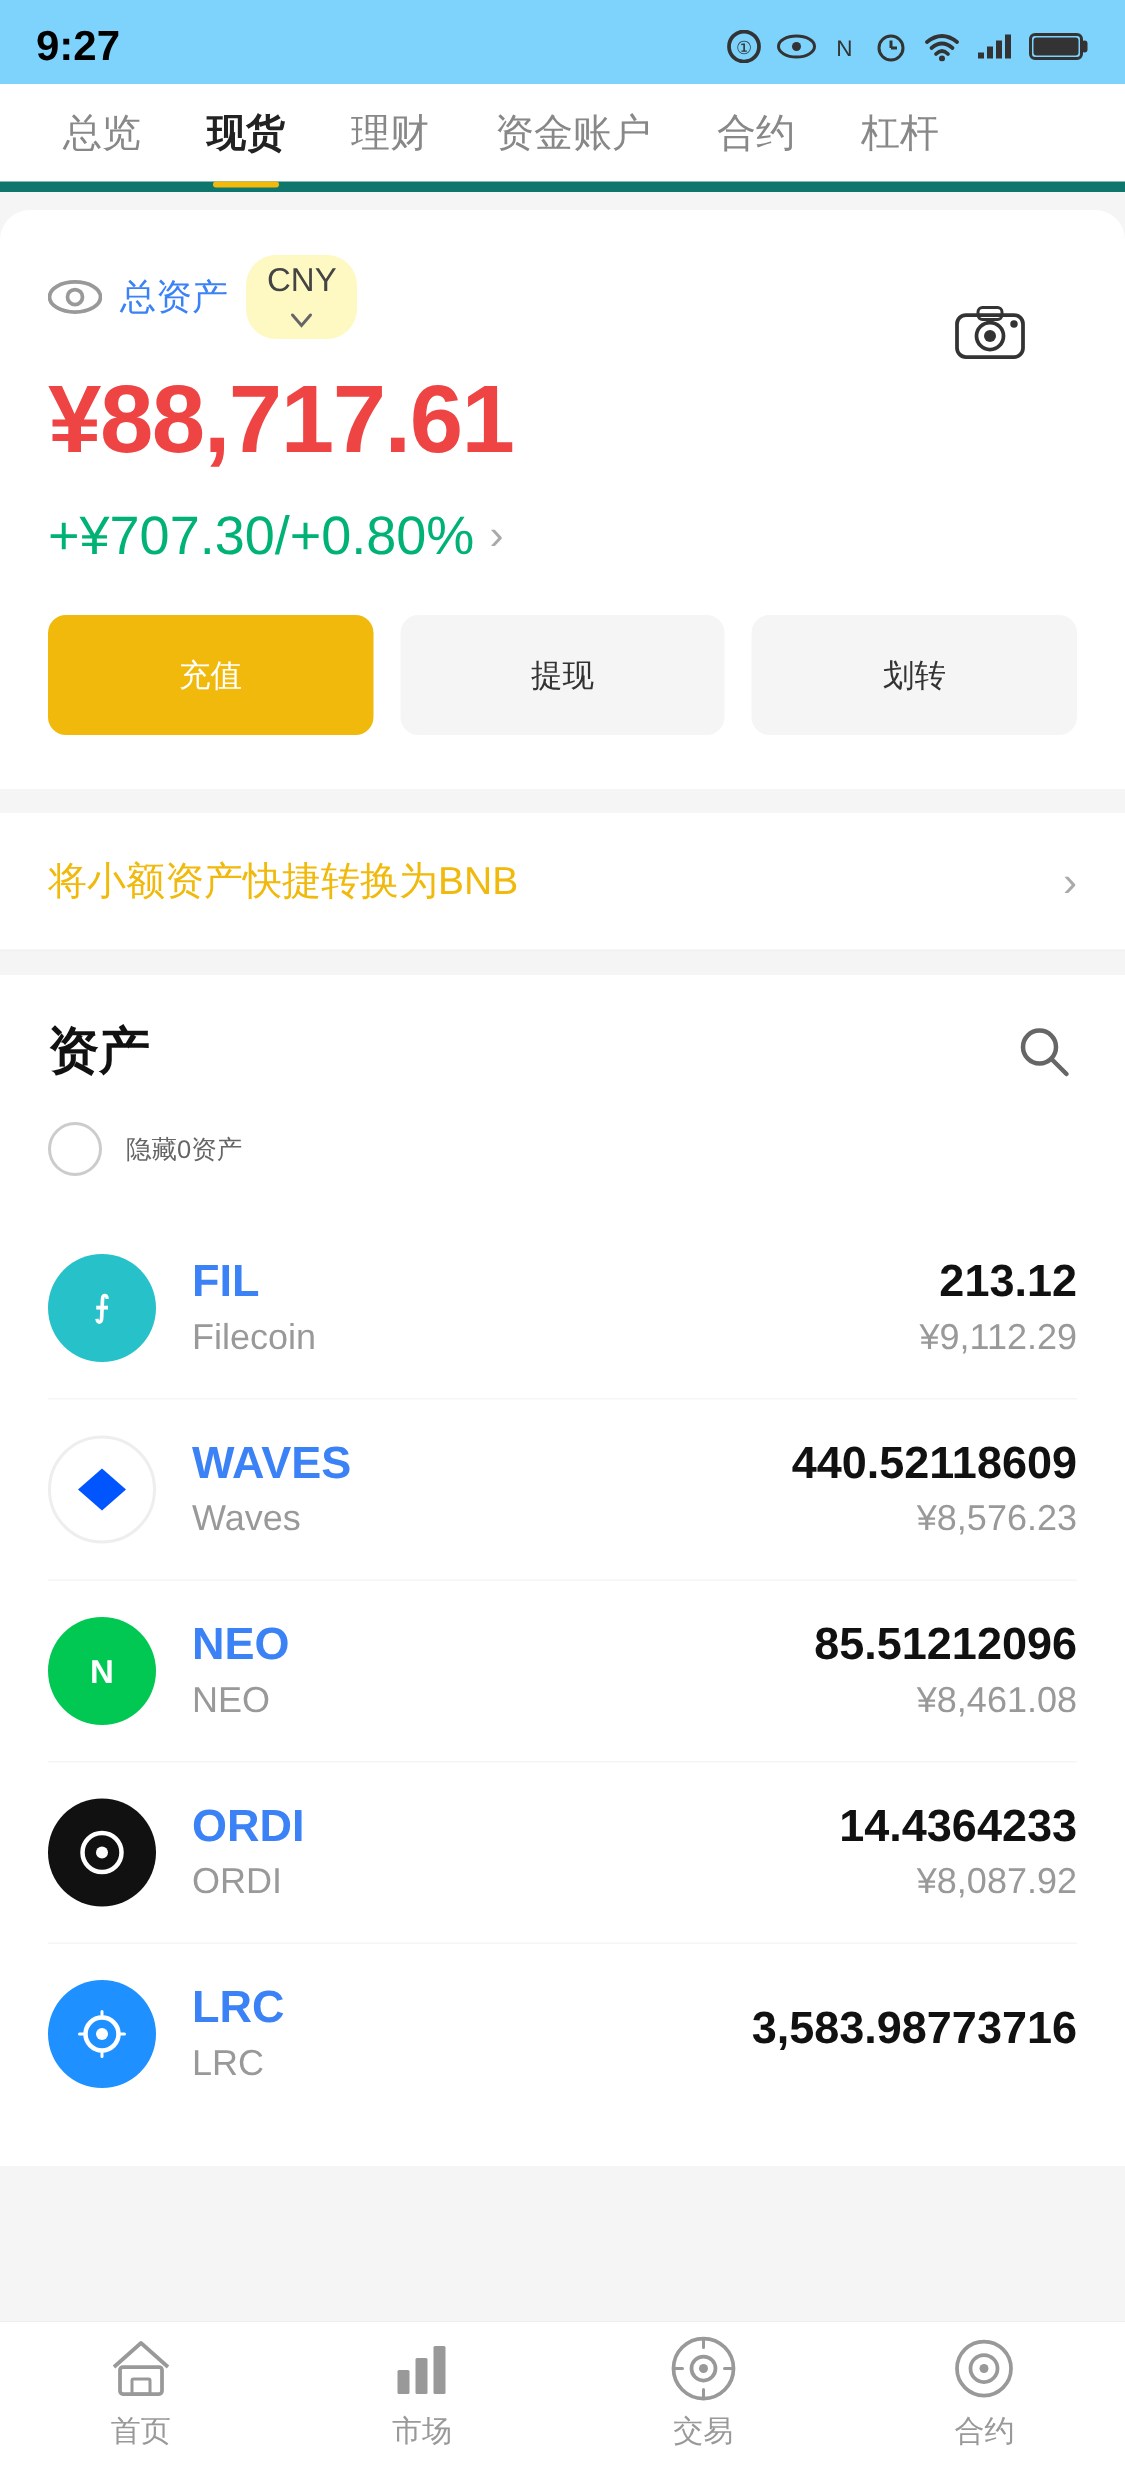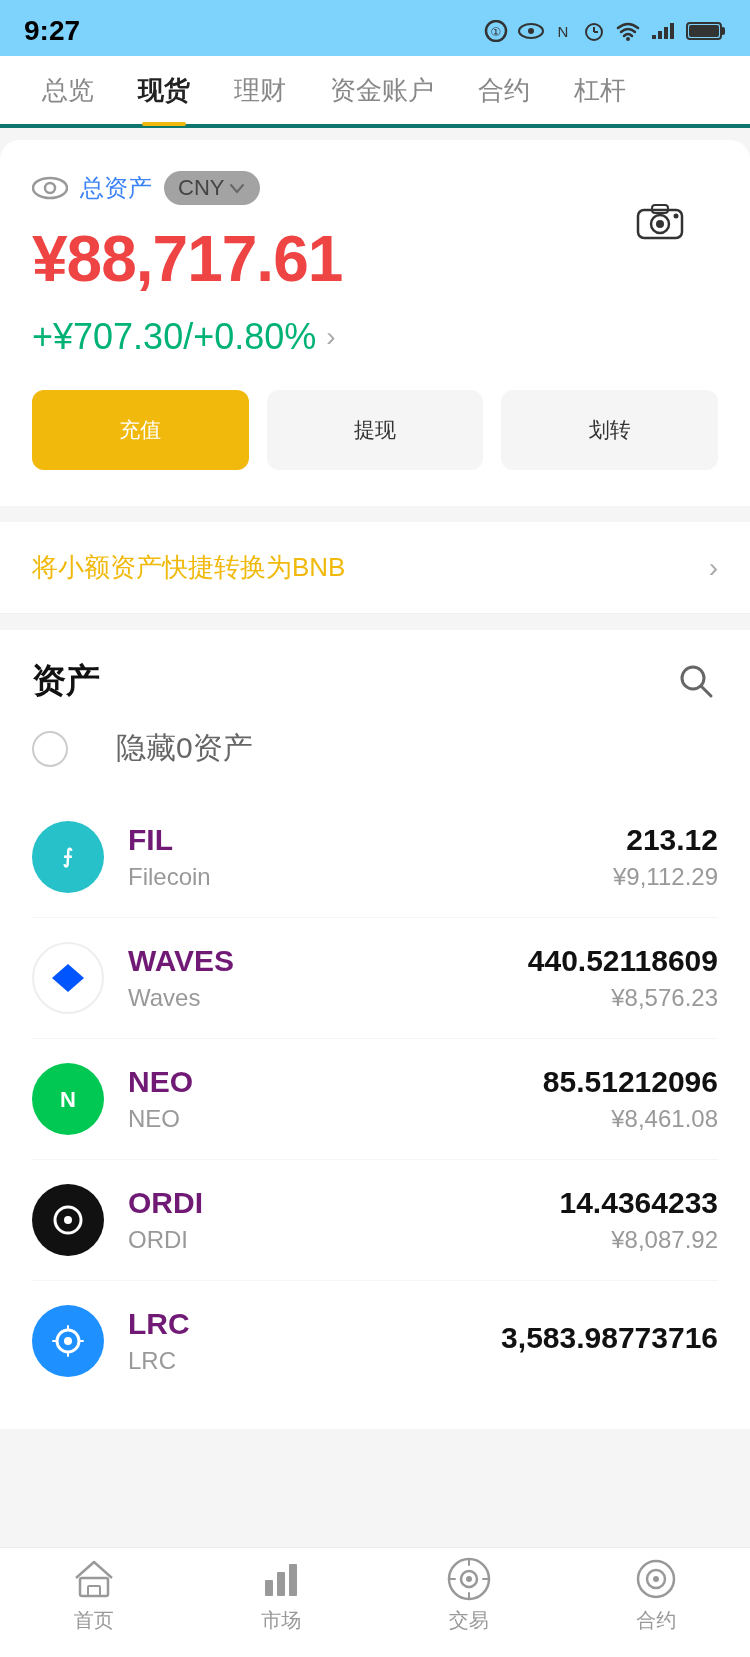--- a/index.html
+++ b/index.html
@@ -31,21 +31,21 @@
       align-items: center;
       gap: 8px;
     }
 
     
     .nav-tabs {
       background: #fff;
       display: flex;
       align-items: center;
       padding: 0 20px;
-      border-bottom: 4px solid #0f766e;
+      border-bottom: 7px solid #0f766e;
       height: 72px;
     }
     .nav-tab {
       padding: 0 22px;
       font-size: 26px;
       color: #888;
       height: 72px;
       display: flex;
       align-items: center;
       justify-content: center;
@@ -87,28 +87,29 @@
       height: 36px;
       display: flex;
       align-items: center;
       justify-content: center;
     }
     .asset-label {
       font-size: 24px;
       color: #3b82f6;
     }
     .cny-badge {
-      background: #a3a3a3;
+      background: #fef9c3;
       border-radius: 20px;
       padding: 4px 14px;
       font-size: 22px;
       color: #444;
       display: flex;
       align-items: center;
       gap: 4px;
+      flex-direction: column;
     }
     .camera-icon {
       position: absolute;
       right: 32px;
       top: 30px;
     }
     .asset-label-row-container {
       position: relative;
     }
 
@@ -234,23 +235,22 @@
       margin-bottom: 28px;
     }
     .radio-circle {
       width: 36px;
       height: 36px;
       border-radius: 50%;
       border: 2px solid #ccc;
       background: #fff;
     }
     .hide-zero-label {
-      font-size: 30px;
+      font-size: 17px;
       color: #666;
-      margin-left: 32px;
     }
 
     
     .asset-item {
       display: flex;
       align-items: center;
       padding: 24px 0;
       border-bottom: 1px solid #f5f5f5;
       cursor: pointer;
     }
@@ -269,21 +269,21 @@
       color: #fff;
       margin-right: 24px;
       flex-shrink: 0;
     }
     .coin-info {
       flex: 1;
     }
     .coin-symbol {
       font-size: 30px;
       font-weight: 700;
-      color: #701a75;
+      color: #3b82f6;
       margin-bottom: 6px;
     }
     .coin-name {
       font-size: 24px;
       color: #999;
     }
     .coin-amounts {
       text-align: right;
     }
     .coin-amount {

